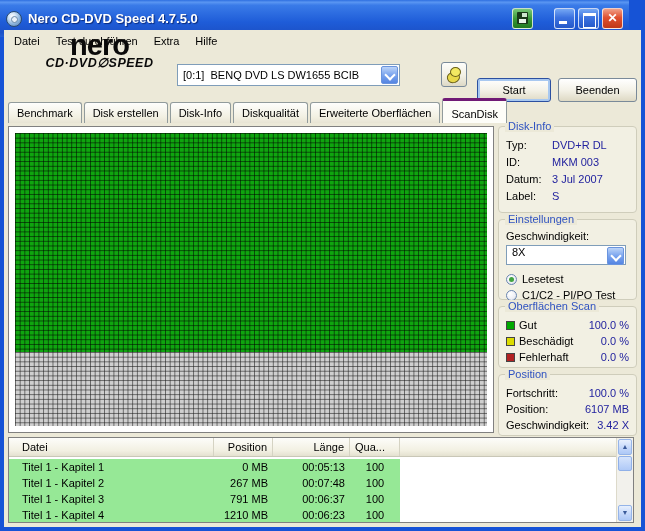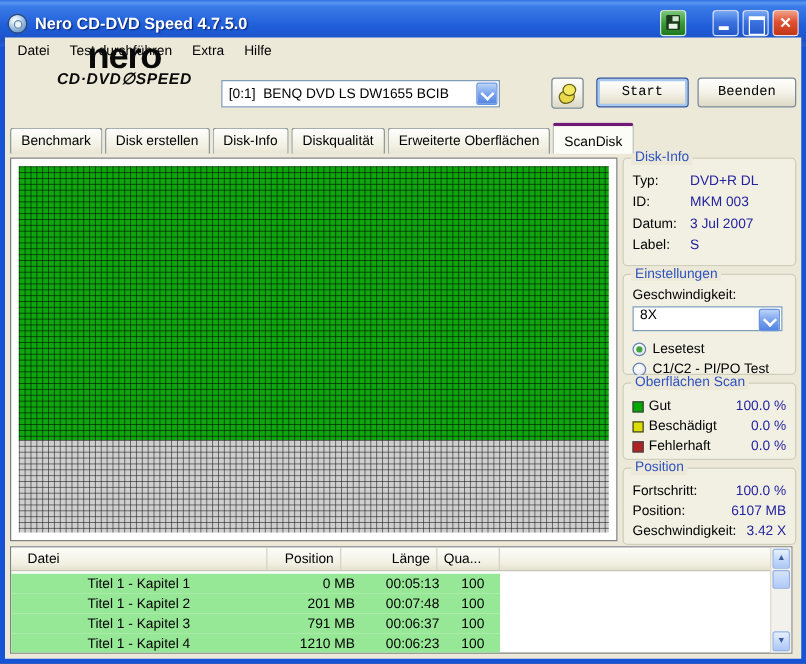--- a/index.html
+++ b/index.html
@@ -1,20 +1,20 @@
 <!DOCTYPE html>
 <html><head>
 <meta charset="utf-8">
 <style>
   * { margin:0; padding:0; box-sizing:border-box; }
   body { font-family:"Liberation Sans", sans-serif; background:#555; }
   .window { position:relative; width:645px; height:531px; background:#1653D6; overflow:hidden; }
 
   
-  .titlebar { position:absolute; top:0; left:0; right:0; height:37px;
+  .titlebar { position:absolute; top:0; left:0; right:16px; height:37px;
     background:linear-gradient(180deg,#2E6FE0 0%,#5A96F2 6%,#3A7BE8 14%,#1E5CD8 60%,#1C52C8 88%,#2560D2 100%);
     display:flex; align-items:center; padding:0 6px; }
   .app-icon { width:16px; height:16px; border-radius:50%; position:relative; flex:0 0 auto;
     background:radial-gradient(circle at 38% 32%, #ffffff 0%, #d8e8f8 25%, #90b8e0 55%, #4f78a8 100%);
     border:1px solid #2a4a70; }
   .app-icon::after { content:""; position:absolute; left:4px; top:4px; width:5px; height:5px;
     border-radius:50%; background:#e8f0f8; border:1px solid #6888a8; }
   .title-text { color:#fff; font-size:13px; font-weight:bold; margin-left:6px;
     text-shadow:1px 1px 1px #0a2a7a; flex:1; white-space:nowrap; }
   .tb-btn { width:21px; height:21px; border-radius:3px; margin-left:3px; position:relative;
@@ -48,23 +48,23 @@
     border:1px solid #6A94DE; position:relative; }
   .combo-arrow::after { content:""; position:absolute; left:4px; top:4px; width:6px; height:6px;
     border-right:2px solid #fff; border-bottom:2px solid #fff; transform:rotate(45deg); }
   .tool-btn { position:absolute; left:437px; top:32px; width:26px; height:25px; border-radius:3px;
     background:linear-gradient(180deg,#FDFDFA 0%,#F2F0E4 55%,#DDD9C6 100%); border:1px solid #7A8A99; }
   .hand-icon { position:absolute; left:5px; top:4px; width:13px; height:15px; }
   .hand-icon::before { content:""; position:absolute; left:0; top:5px; width:11px; height:9px;
     background:#E8D84A; border:1px solid #6a6018; border-radius:45% 55% 50% 50%; transform:rotate(-18deg); }
   .hand-icon::after { content:""; position:absolute; left:3px; top:0; width:9px; height:8px;
     background:#F2E862; border:1px solid #6a6018; border-radius:50%; }
-  .xp-btn { position:absolute; top:32px; height:24px; border-radius:3px; font-size:11px; color:#000;
+  .xp-btn { position:absolute; top:48px; height:24px; border-radius:3px; font-size:11px; color:#000;
     background:linear-gradient(180deg,#FFFFFF 0%,#F4F2E8 50%,#DED9C4 100%); border:1px solid #7A8A99;
-    text-align:center; line-height:22px;font-family:Liberation Mono, monospace; }
+    text-align:center; line-height:22px; }
   .btn-start { left:473px; width:74px; border:1px solid #2C50A0;
     box-shadow:inset 0 0 0 2px #A8C8F0; }
   .btn-quit { left:554px; width:79px; }
 
   
   .tabs { position:absolute; left:4px; top:68px; right:0; height:25px; display:flex; align-items:flex-end; }
   .tab { height:21px; background:linear-gradient(180deg,#FEFEFC 0%,#F2F0E2 70%,#E8E4D4 100%);
     border:1px solid #919B9C; border-bottom:none; border-radius:3px 3px 0 0;
     font-size:11px; padding:0 8px; line-height:20px; margin-right:2px; color:#000; }
   .tab.active { height:25px; background:#FDFDF8; line-height:26px; position:relative; z-index:2;
@@ -121,21 +121,21 @@
   .th { line-height:18px; border-right:1px solid #D5D3C3; padding:0 5px; white-space:nowrap; }
   .th-datei { width:205px; padding-left:13px; }
   .th-position { width:59px; text-align:right; }
   .th-laenge { width:77px; text-align:right; }
   .th-qua { width:50px; }
   .th-rest { flex:1; border-right:none; }
   .tbody { flex:1; padding-top:2px; }
   .tr { display:flex; height:16px; font-size:11px; line-height:16px; }
   .tr-highlight { width:391px; display:flex; background:#96E896; flex:0 0 auto; }
   .td { white-space:nowrap; overflow:hidden; }
-  .td-datei { width:205px; padding-left:13px;margin-left:48px; }
+  .td-datei { width:205px; padding-left:13px; }
   .td-position { width:59px; text-align:right; padding-right:5px; }
   .td-laenge { width:77px; text-align:right; padding-right:5px; }
   .td-qua { width:50px; text-align:center; }
 
   .vscroll { width:17px; flex:0 0 auto; background:#F2F1EC; border-left:1px solid #DDDACB;
     display:flex; flex-direction:column; }
   .scroll-btn { height:16px; flex:0 0 auto; border-radius:2px; margin:1px;
     background:linear-gradient(180deg,#E8F0FD 0%,#C2D6FA 60%,#ADC8F6 100%);
     border:1px solid #95B4E8; color:#3A5A9A; font-size:7px; text-align:center; line-height:14px; }
   .scroll-thumb { height:15px; flex:0 0 auto; margin:0 1px; border-radius:2px;
@@ -290,21 +290,21 @@
             <div class="tr-highlight">
               <div class="td td-datei">Titel 1 - Kapitel 1</div>
               <div class="td td-position">0 MB</div>
               <div class="td td-laenge">00:05:13</div>
               <div class="td td-qua">100</div>
             </div>
           </div>
           <div class="tr">
             <div class="tr-highlight">
               <div class="td td-datei">Titel 1 - Kapitel 2</div>
-              <div class="td td-position">201 MB</div>
+              <div class="td td-position">267 MB</div>
               <div class="td td-laenge">00:07:48</div>
               <div class="td td-qua">100</div>
             </div>
           </div>
           <div class="tr">
             <div class="tr-highlight">
               <div class="td td-datei">Titel 1 - Kapitel 3</div>
               <div class="td td-position">791 MB</div>
               <div class="td td-laenge">00:06:37</div>
               <div class="td td-qua">100</div>

